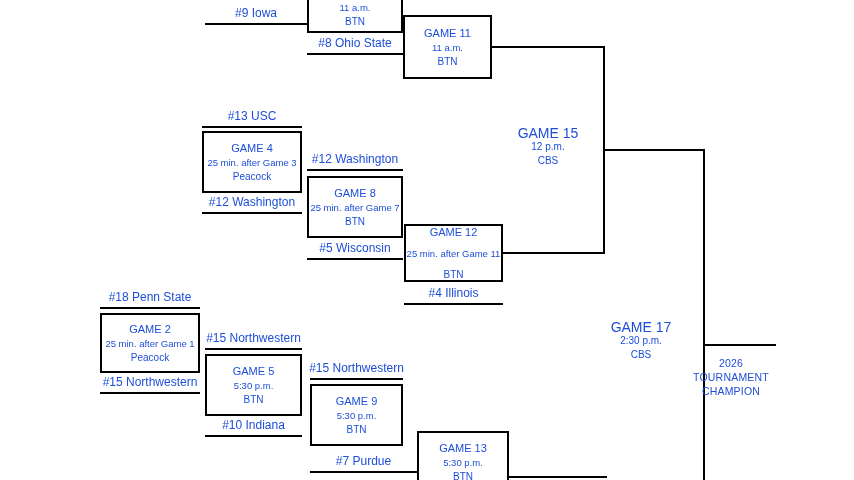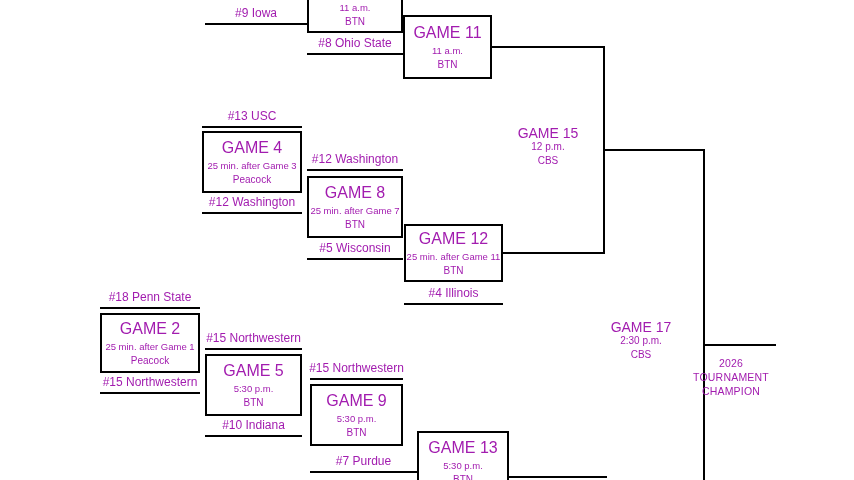--- a/index.html
+++ b/index.html
@@ -1,33 +1,33 @@
 <!DOCTYPE html>
 <html><head>
 <meta charset="utf-8">
 <title>Tournament Bracket</title>
 <style>
   html,body{margin:0;padding:0;background:#ffffff;}
   .canvas{
     position:relative;width:776px;height:480px;background:#ffffff;
-    overflow:hidden;color:#a21caf;
+    overflow:hidden;color:#1d4ed8;
     font-family:"Liberation Sans", sans-serif;
   }
   .team{
     position:absolute;box-sizing:border-box;height:20px;
     border-bottom:2px solid #000;
     display:flex;align-items:flex-end;justify-content:center;
     font-size:12px;line-height:14px;white-space:nowrap;padding-bottom:3px;
   }
   .gbox{
     position:absolute;box-sizing:border-box;border:2px solid #000;background:#fff;
     display:flex;flex-direction:column;align-items:center;justify-content:center;
     gap:3px;font-size:10px;text-align:center;white-space:nowrap;
   }
-  .gbox .glabel{font-size:16px;}
+  .gbox .glabel{font-size:11px;}
   .gbox .time{font-size:9.5px;}
   .gbox.cut{justify-content:flex-end;padding-bottom:4px;}
   .freelabel{
     position:absolute;text-align:center;font-size:10px;line-height:14px;white-space:nowrap;
   }
   .freelabel .glabel{font-size:14px;}
   .hline,.vline{position:absolute;background:#000;}
   .champ{
     position:absolute;text-align:center;font-size:10.5px;line-height:14px;
     letter-spacing:0.2px;white-space:nowrap;
@@ -73,21 +73,21 @@
   </div>
   <div class="gbox" style="left:307px;top:176px;width:96px;height:62px;">
     <span class="glabel">GAME 8</span>
     <span class="time">25 min. after Game 7</span>
     <span>BTN</span>
   </div>
   <div class="team" style="left:307px;top:240px;width:96px;">
     <span>#5 Wisconsin</span>
   </div>
 
-  <div class="gbox" style="left:404px;top:224px;width:99px;height:58px;">
+  <div class="gbox" style="left:404px;top:224px;width:99px;height:58px;justify-content:space-between;">
     <span class="glabel">GAME 12</span>
     <span class="time">25 min. after Game 11</span>
     <span>BTN</span>
   </div>
   <div class="team" style="left:404px;top:285px;width:99px;">
     <span>#4 Illinois</span>
   </div>
 
   <div class="freelabel" style="left:503px;top:126px;width:90px;">
     <div class="glabel">GAME 15</div>

